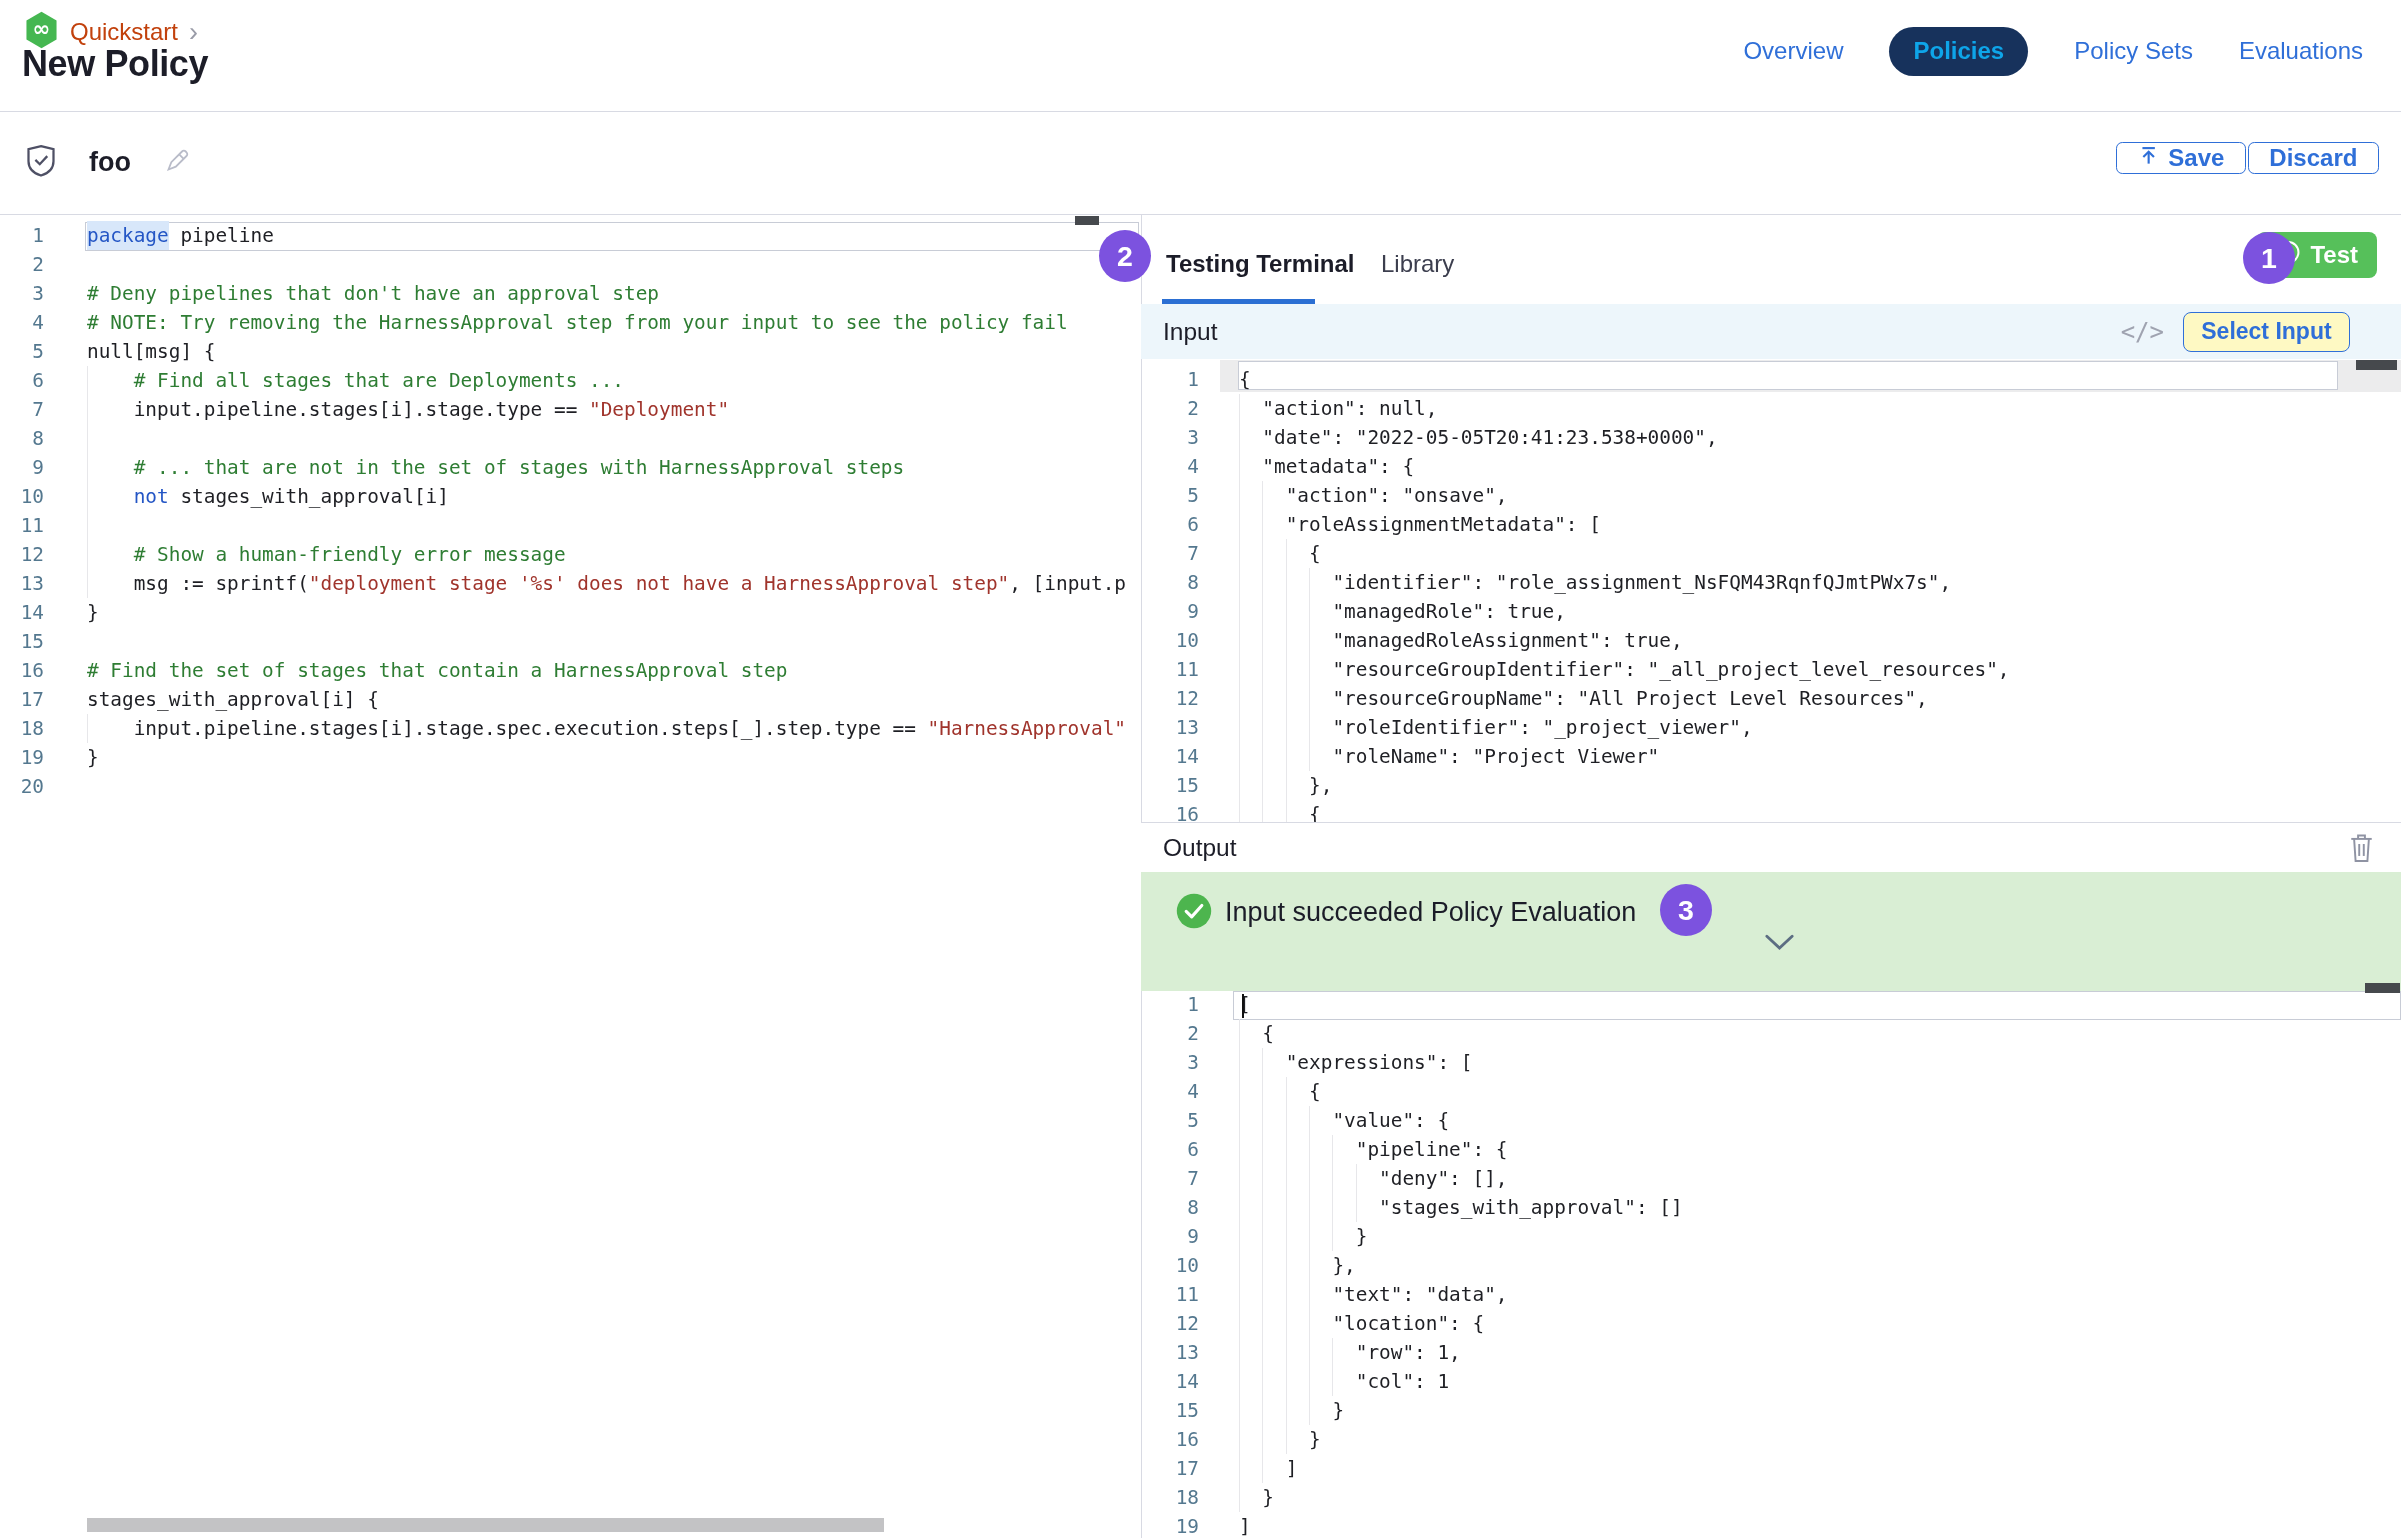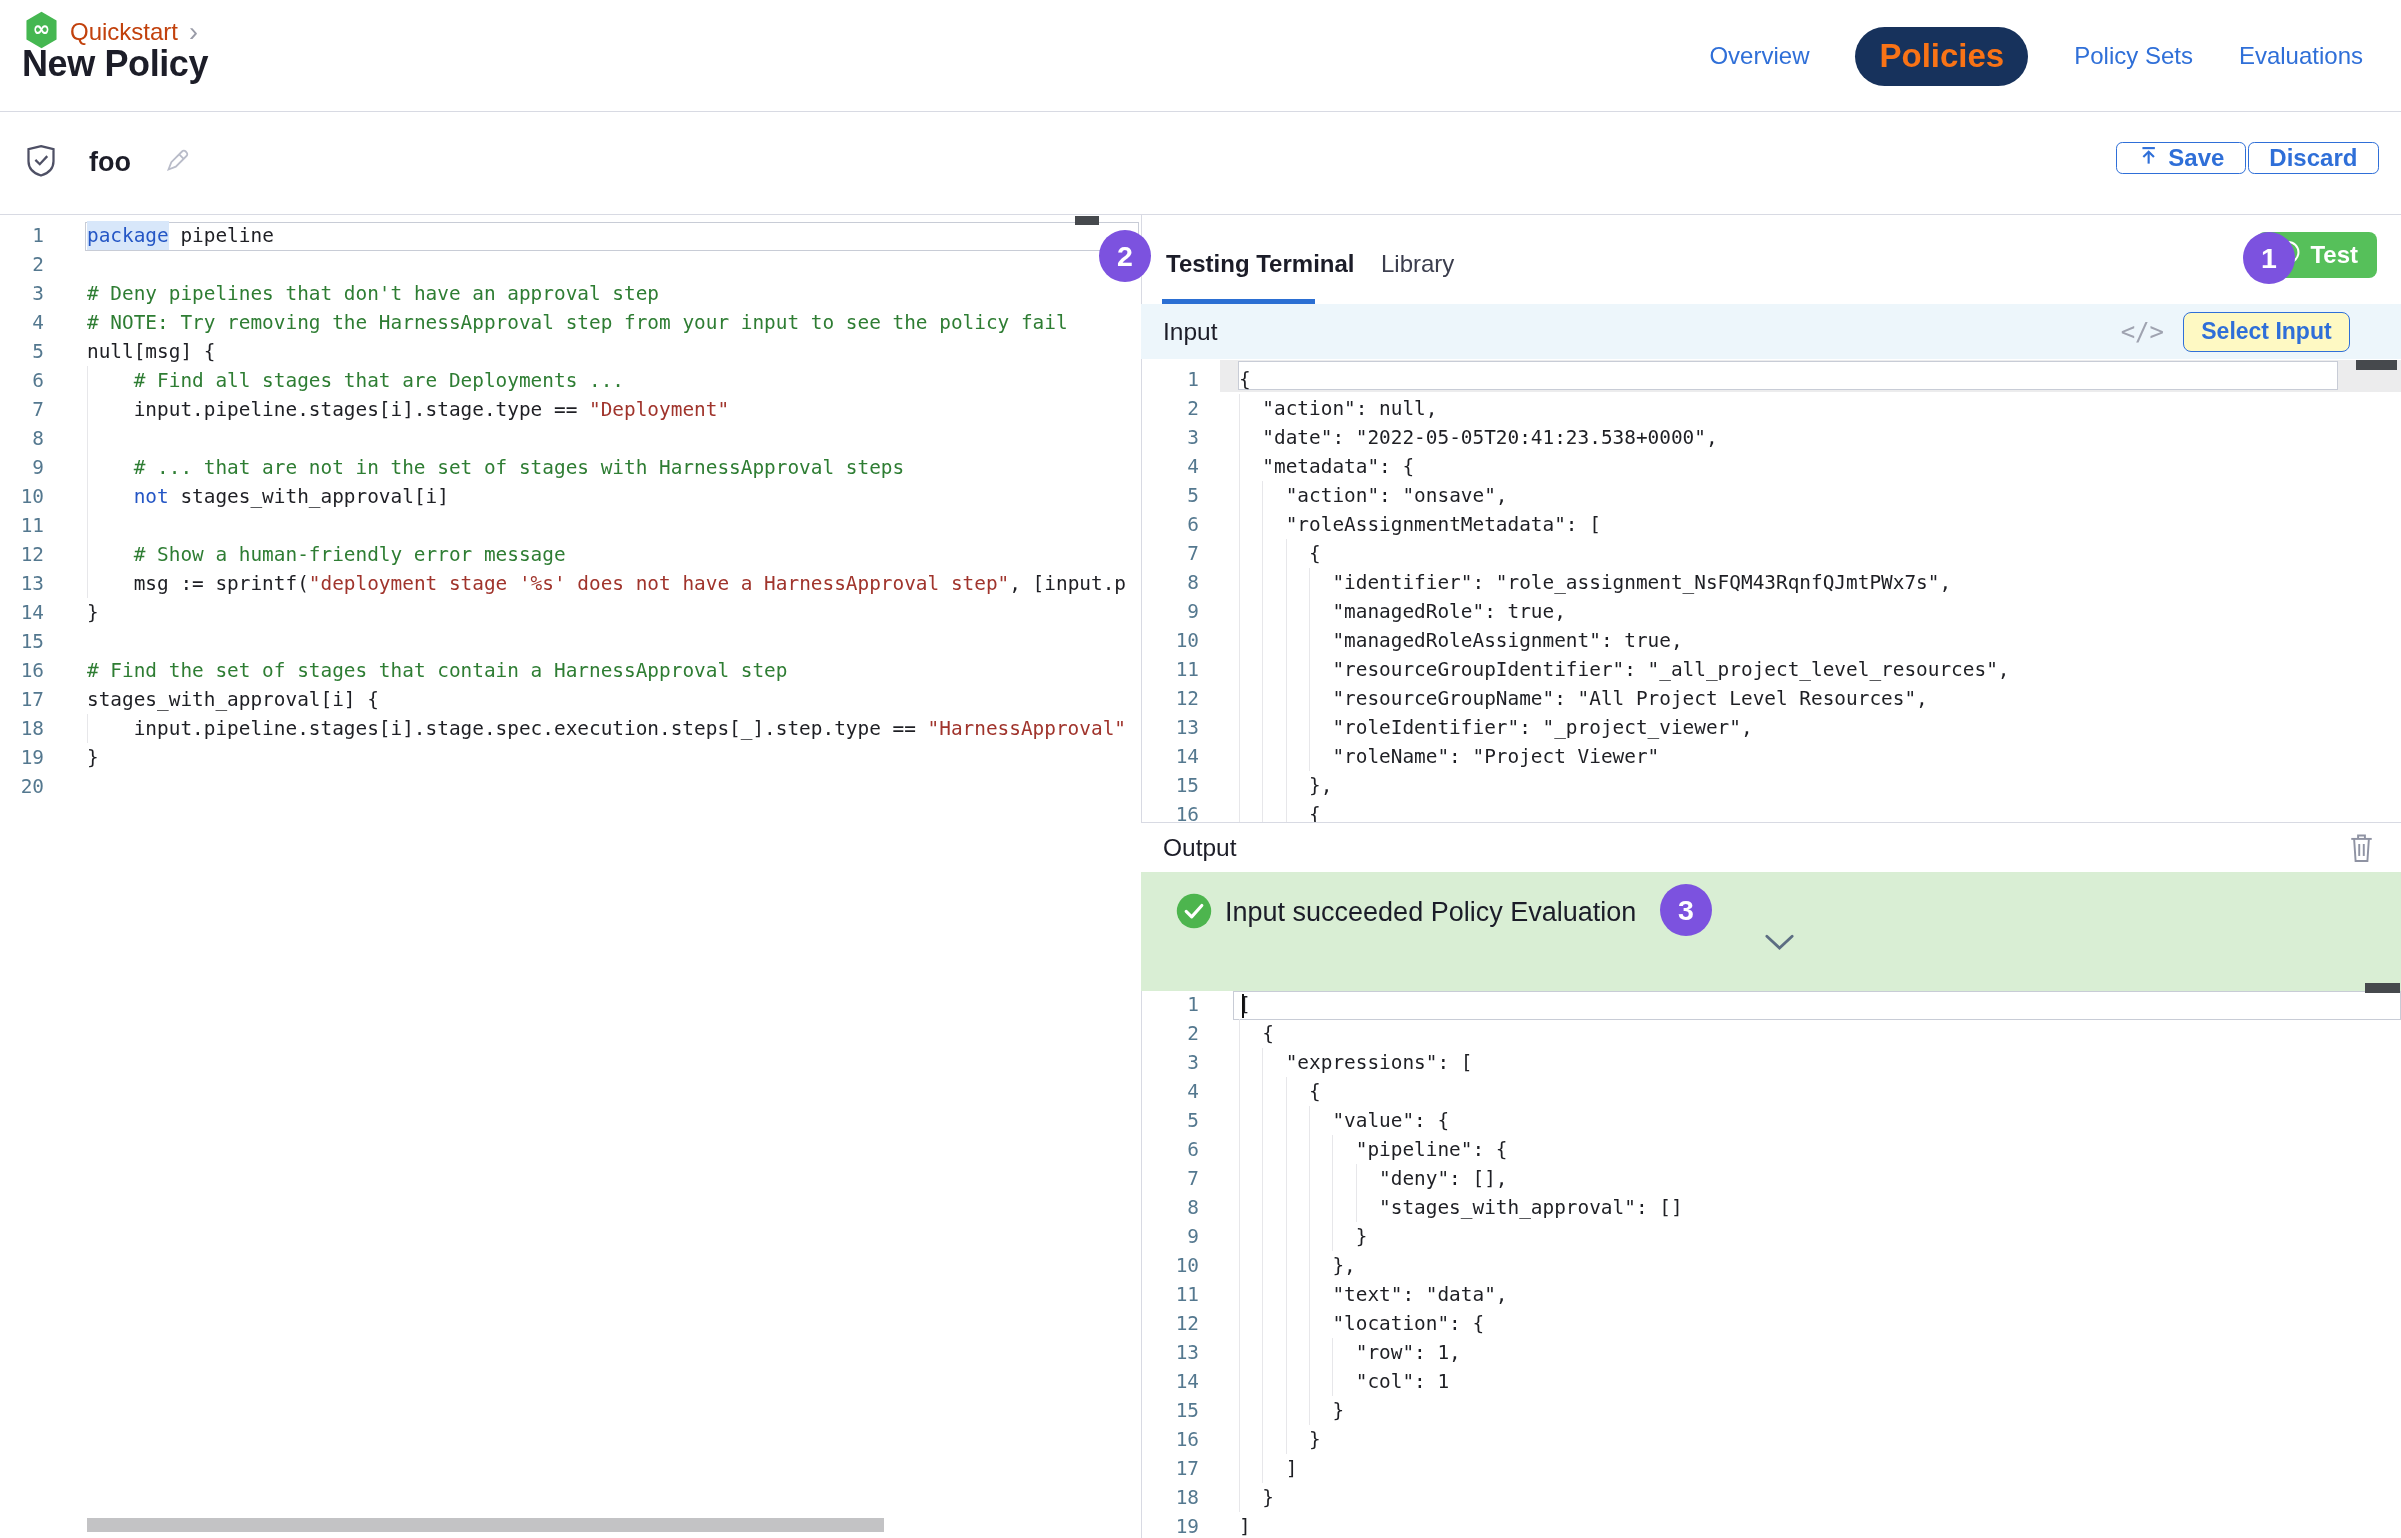--- a/index.html
+++ b/index.html
@@ -11,21 +11,21 @@
   .hr { position:absolute; left:0; right:0; height:0.8px; background:#d8dae3; }
   .vline { position:absolute; width:0.8px; background:#d8dae3; }
 
   
   .breadcrumb { position:absolute; top:11px; left:24px; display:flex; align-items:center; gap:11px; }
   .crumb-link { color:#c2410c; font-size:24px; font-weight:500; cursor:pointer; }
   .crumb-chev { color:#9a9ca8; font-size:27px; line-height:24px; }
   .page-title { position:absolute; top:43px; left:22px; font-size:36px; font-weight:700; letter-spacing:-0.4px; }
   .nav { position:absolute; top:27px; right:38px; display:flex; align-items:center; gap:46px; }
   .nav-link { color:#2f6fd8; font-size:24px; font-weight:500; cursor:pointer; }
-  .nav-pill { background:#17325c; color:#f97316; font-size:33px; font-weight:600; padding:10.3px 24px; border-radius:35px; cursor:pointer; }
+  .nav-pill { background:#17325c; color:#0ea5e9; font-size:24px; font-weight:600; padding:10.3px 24px; border-radius:35px; cursor:pointer; }
 
   
   .policy-name-row { position:absolute; top:144px; left:26px; display:flex; align-items:center; gap:33px; }
   .policy-name { font-size:27px; font-weight:700; }
   .btn-outline {
     display:flex; align-items:center; gap:9.5px; height:32px; padding:0 20.6px;
     border:1.6px solid #2f6fd8; border-radius:6.3px; background:#fff;
     color:#2f6fd8; font-size:24px; font-weight:600; cursor:pointer;
   }
   .save-btn { position:absolute; top:142px; right:155px; }

